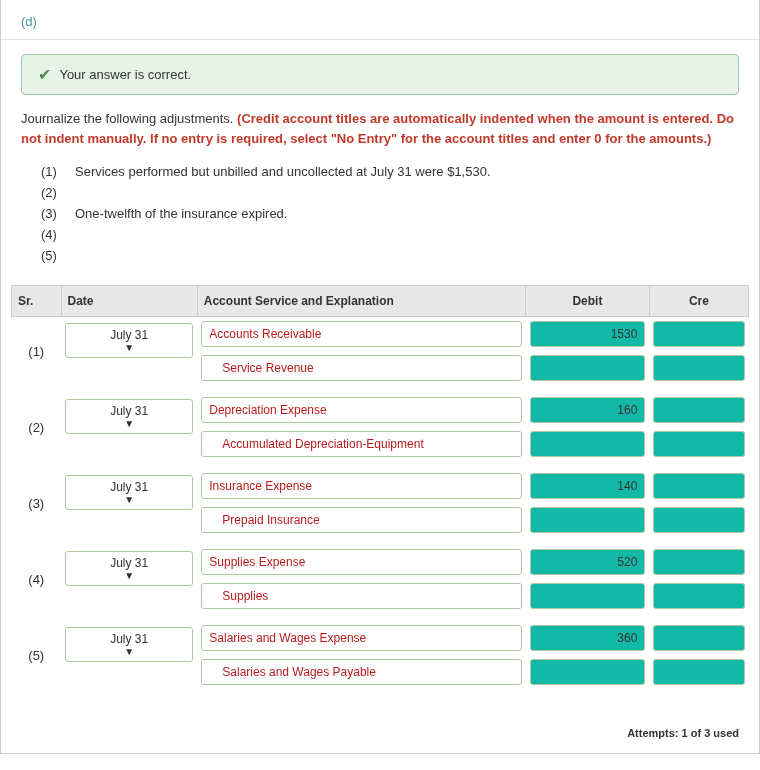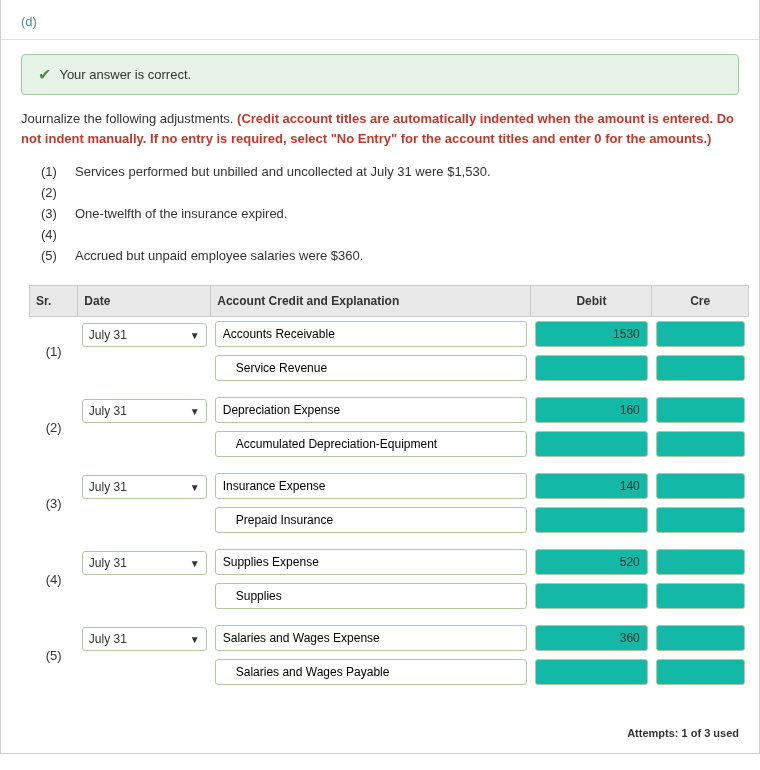--- a/index.html
+++ b/index.html
@@ -58,21 +58,21 @@
       display: flex;
       gap: 10px;
       margin-bottom: 6px;
       font-size: 13px;
     }
     .adj-num {
       min-width: 24px;
       color: #333;
     }
     .table-wrapper {
-      padding: 0 10px 20px 28px;
+      padding: 0 10px 20px 10px;
       overflow-x: auto;
     }
     table {
       width: 100%;
       border-collapse: collapse;
     }
     thead tr {
       background-color: #e8e8e8;
     }
     thead th {
@@ -106,39 +106,40 @@
       align-items: center;
       border: 1px solid #b0c8a0;
       border-radius: 3px;
       background: #fff;
       padding: 4px 6px;
       gap: 0;
       font-size: 12px;
       cursor: pointer;
       min-width: 90px;
       justify-content: space-between;
+      flex-direction: column;
     }
     .date-select span {
       color: #333;
     }
     .chevron {
       font-size: 10px;
       color: #555;
     }
     .account-cell {
       width: 265px;
     }
     .account-input {
       width: 100%;
       border: 1px solid #b0c8a0;
       border-radius: 3px;
       padding: 5px 7px;
       font-size: 12px;
       background: #fff;
-      color: #000000;
+      color: #b91c1c;
       outline: none;
     }
     .amount-cell {
       width: 100px;
     }
     .amount-input {
       width: 100%;
       border: 1px solid #b0c8a0;
       border-radius: 3px;
       padding: 5px 7px;
@@ -195,31 +196,30 @@
     </li>
     <li>
       <span class="adj-num">(3)</span>
       <span>One-twelfth of the insurance expired.</span>
     </li>
     <li>
       <span class="adj-num">(4)</span>
     </li>
     <li>
       <span class="adj-num">(5)</span>
-      <span>Accrued but unpaid employee salaries were $360.</span>
     </li>
   </ul>
 
   <div class="table-wrapper">
     <table>
       <thead>
         <tr>
           <th>Sr.</th>
           <th>Date</th>
-          <th>Account Credit and Explanation</th>
+          <th>Account Service and Explanation</th>
           <th class="debit-col">Debit</th>
           <th class="credit-col">Cre</th>
         </tr>
       </thead>
       <tbody id="journal-body">
       <tr>
             <td class="sr-cell" rowspan="2">(1)</td>
             <td class="date-cell" rowspan="2" style="vertical-align: top; padding-top: 6px;">
               <div class="date-select">
                 <span>July 31</span>

